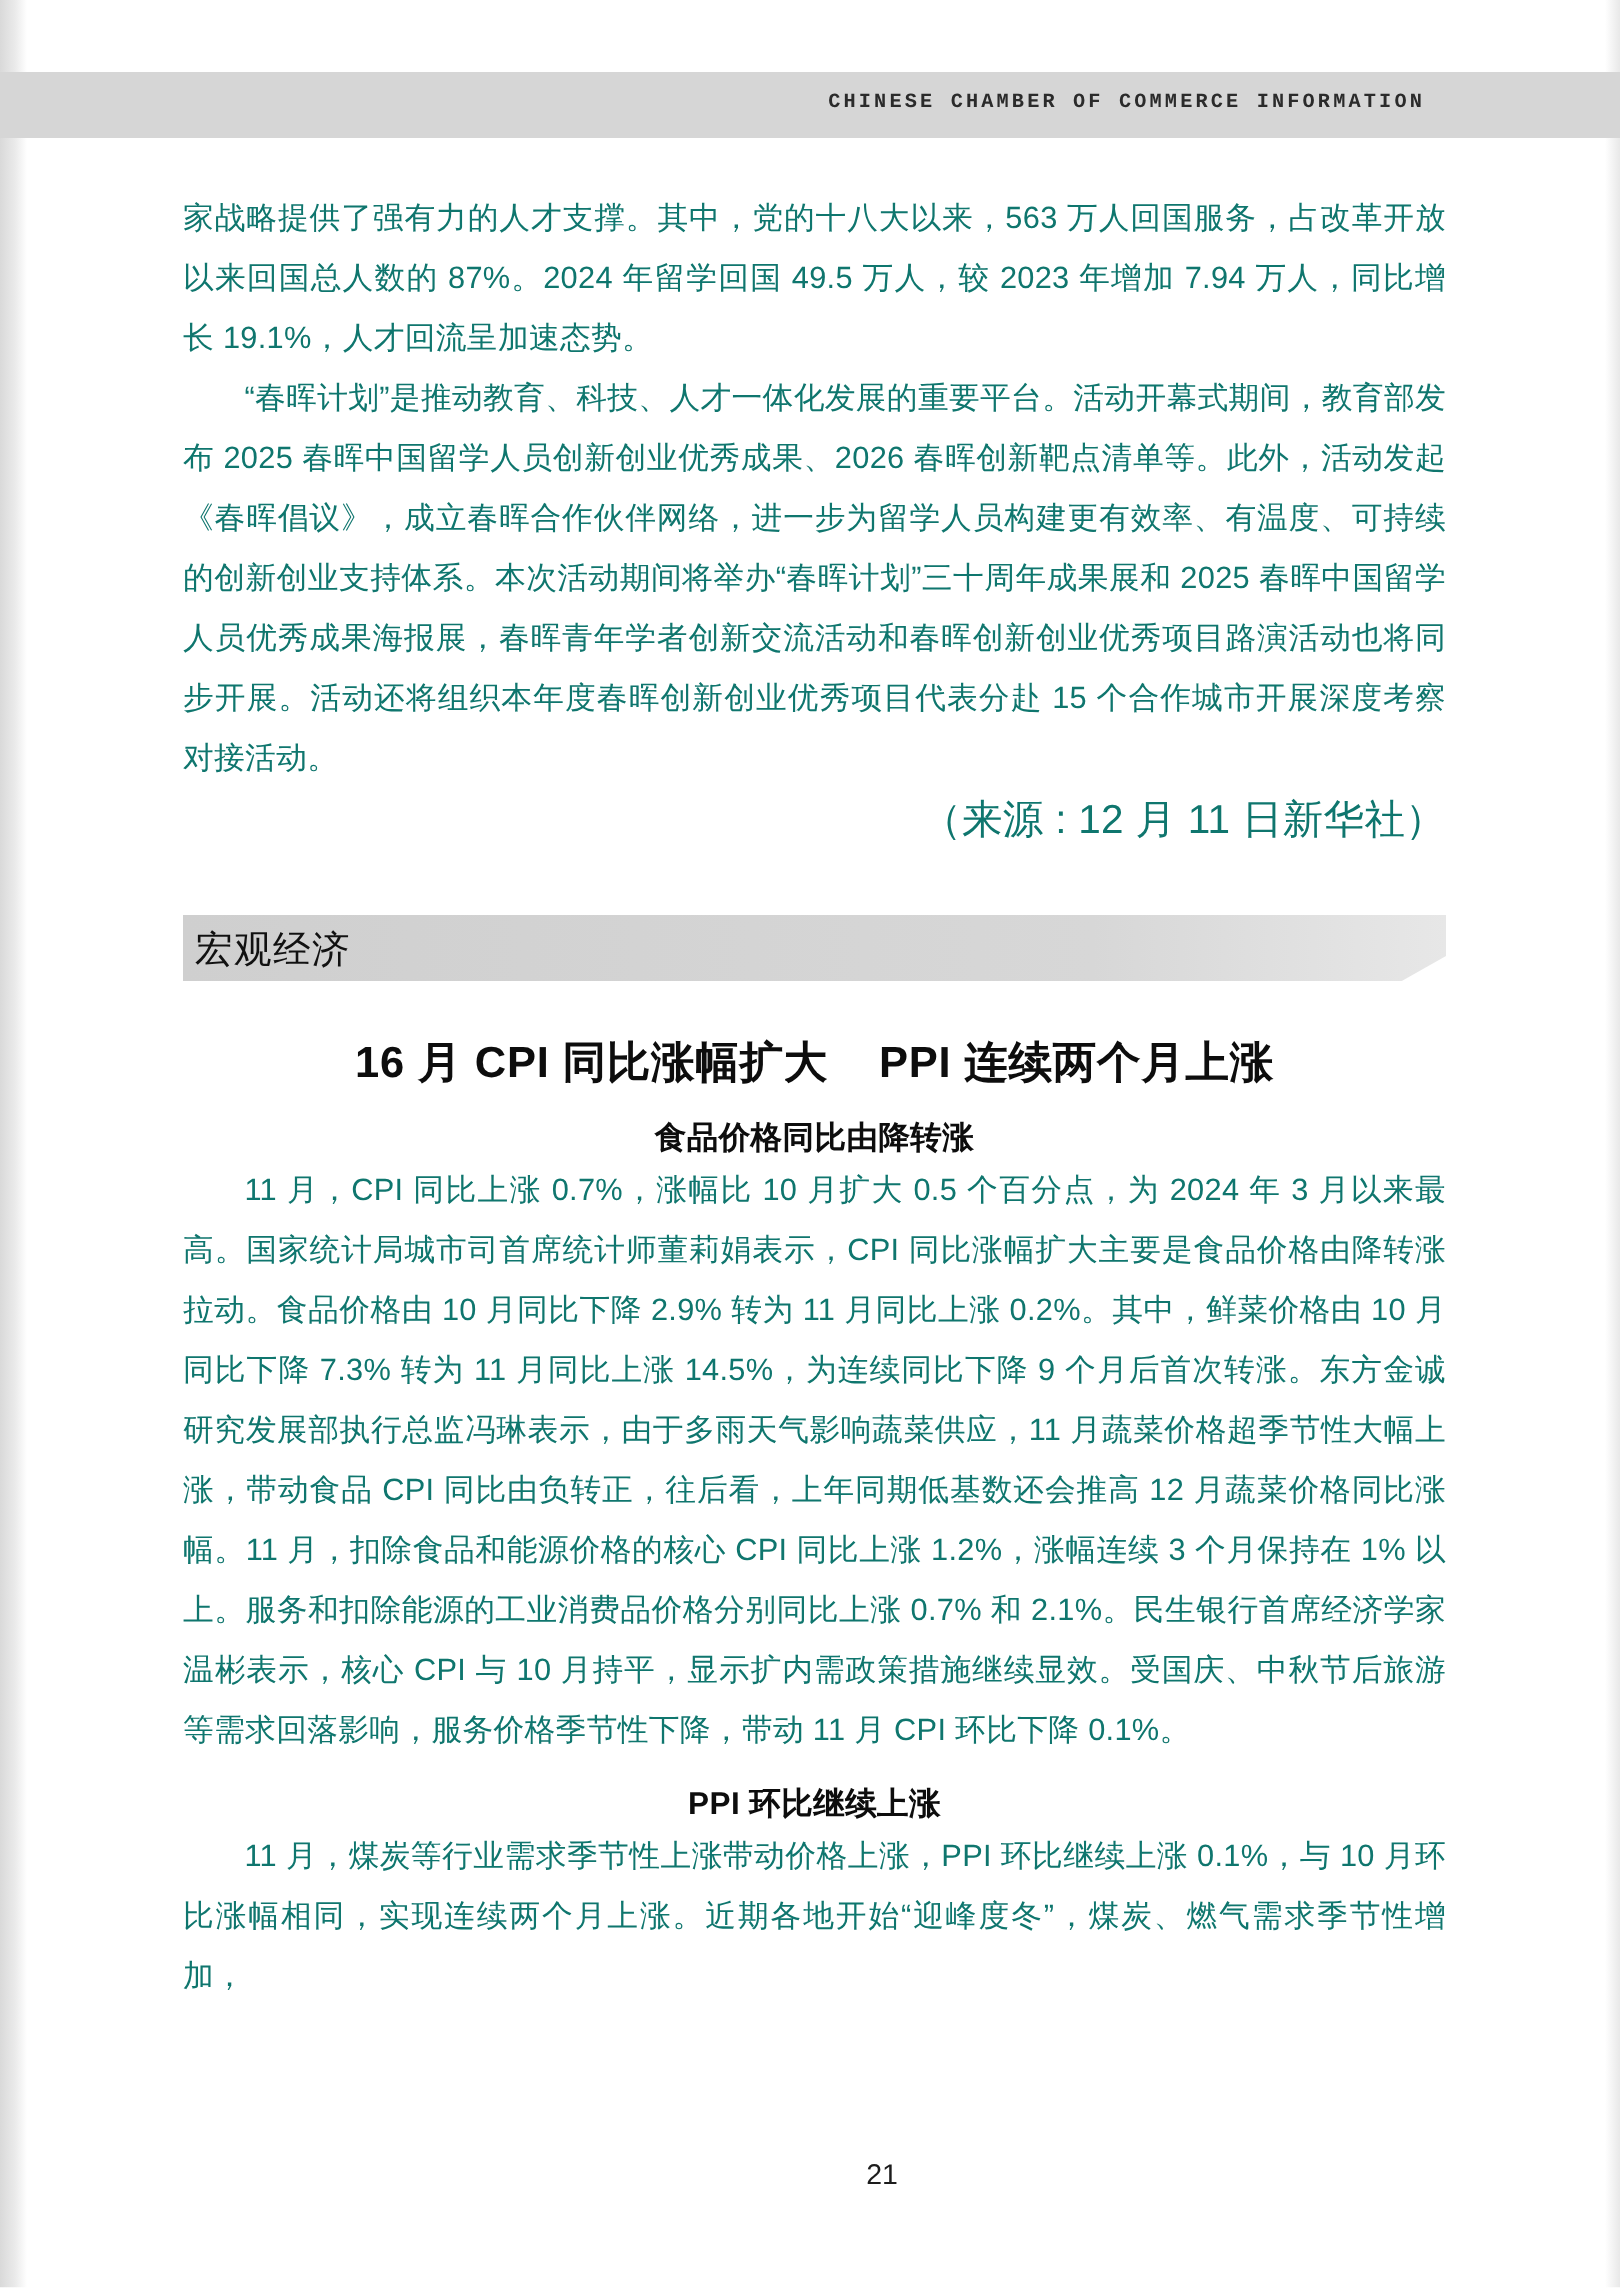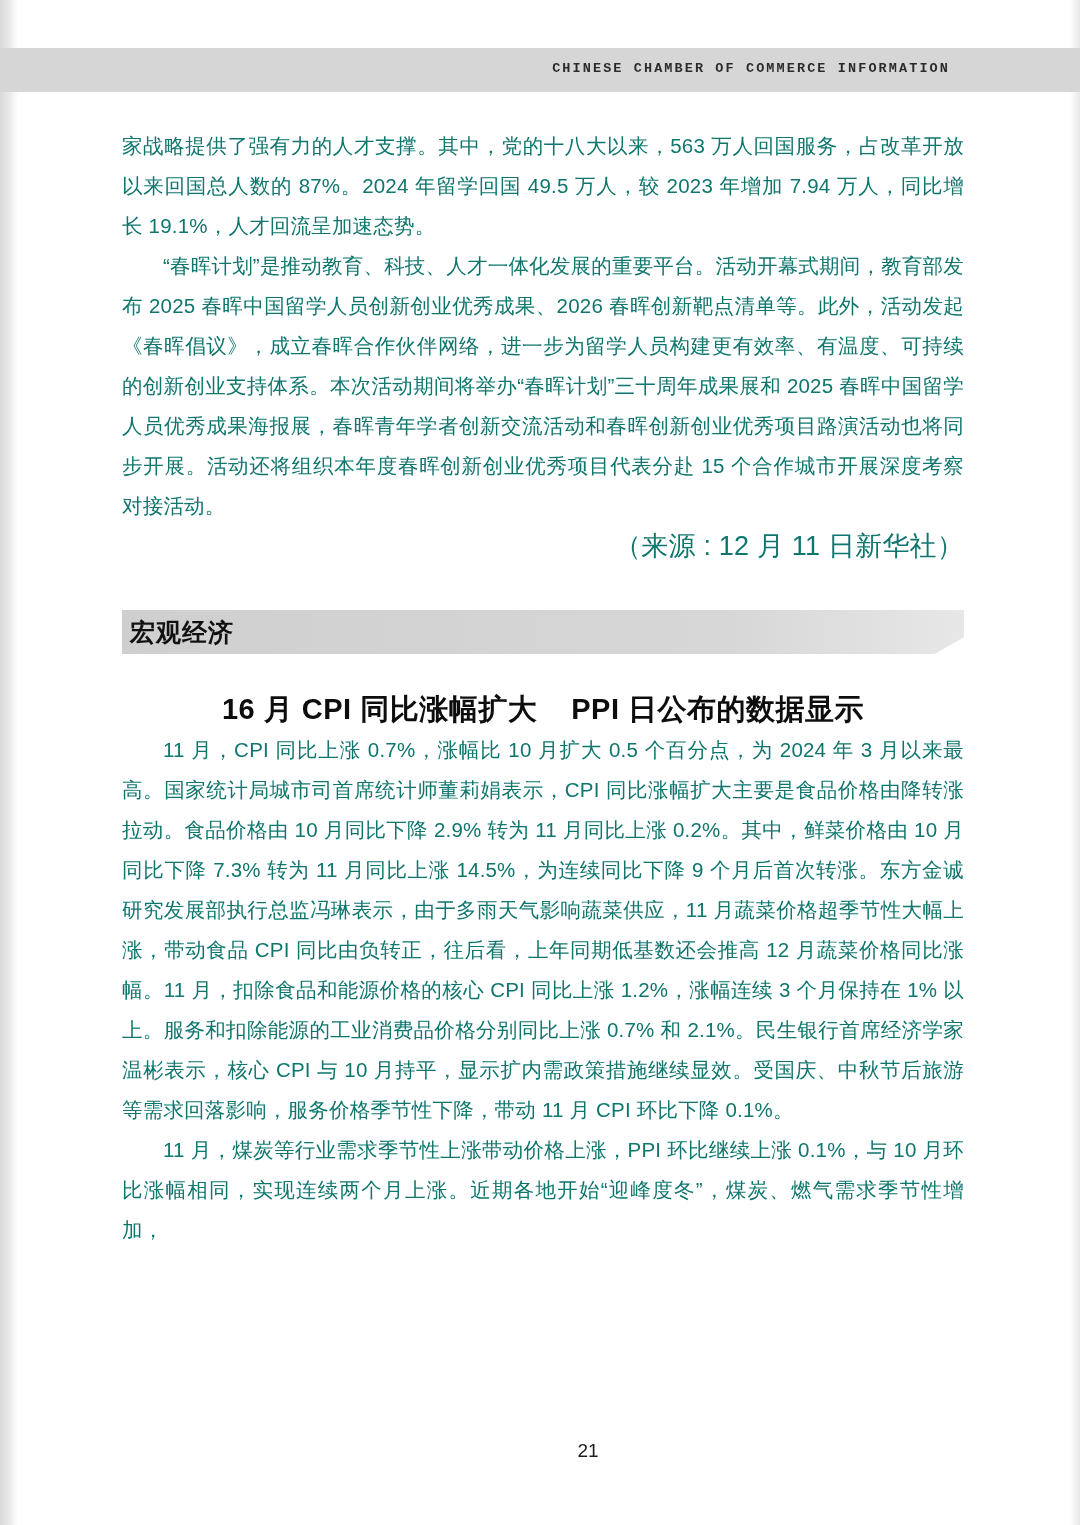--- a/index.html
+++ b/index.html
@@ -103,21 +103,21 @@
     width: 842px;
     height: 44px;
     background: linear-gradient(to right, #cfcfcf 0%, #d7d7d7 72%, #e7e7e7 100%);
     clip-path: polygon(0 0, 100% 0, 100% 62%, 96.5% 100%, 0 100%);
   }
   .section-banner .title {
     position: absolute;
     left: 8px;
     top: 6px;
     font-size: 25px;
-    font-weight: 700;
+    font-weight: 400;
     color: #111111;
     letter-spacing: 1px;
   }
 
   
   .article-title {
     margin-top: 34px;
     text-align: center;
     font-size: 29px;
     font-weight: 700;
@@ -169,26 +169,28 @@
 
     <p class="body-par">家战略提供了强有力的人才支撑。其中，党的十八大以来，563 万人回国服务，占改革开放以来回国总人数的 87%。2024 年留学回国 49.5 万人，较 2023 年增加 7.94 万人，同比增长 19.1%，人才回流呈加速态势。</p>
 
     <p class="body-par indent"><span>“春晖计划”是推动教育、科技、人才一体化发展的重要平台。活动开幕式期间，教育部发布 2025 春晖中国留学人员创新创业优秀成果、2026 春晖创新靶点清单等。此外，活动发起《春晖倡议》，成立春晖合作伙伴网络，进一步为留学人员构建更有效率、有温度、可持续的创新创业支持体系。本次活动期间将举办“春晖计划”三十周年成果展和 2025 春晖中国留学人员优秀成果海报展，春晖青年学者创新交流活动和春晖创新创业优秀项目路演活动也将同步开展。活动还将组织本年度春晖创新创业优秀项目代表分赴 15 个合作城市开展深度考察对接活动。</span><span class="src">（来源 : 12 月 11 日新华社）</span></p>
 
     <div class="section-banner">
       <div class="bar"></div>
       <div class="title">宏观经济</div>
     </div>
 
-    <div class="article-title"><span>16 月 CPI 同比涨幅扩大</span><span class="gap"></span><span>PPI 日公布的数据显示</span></div>
+    <div class="article-title"><span>16 月 CPI 同比涨幅扩大</span><span class="gap"></span><span>PPI 连续两个月上涨</span></div>
 
 
+    <div class="sub-title">食品价格同比由降转涨</div>
 
     <p class="body-par indent">11 月，CPI 同比上涨 0.7%，涨幅比 10 月扩大 0.5 个百分点，为 2024 年 3 月以来最高。国家统计局城市司首席统计师董莉娟表示，CPI 同比涨幅扩大主要是食品价格由降转涨拉动。食品价格由 10 月同比下降 2.9% 转为 11 月同比上涨 0.2%。其中，鲜菜价格由 10 月同比下降 7.3% 转为 11 月同比上涨 14.5%，为连续同比下降 9 个月后首次转涨。东方金诚研究发展部执行总监冯琳表示，由于多雨天气影响蔬菜供应，11 月蔬菜价格超季节性大幅上涨，带动食品 CPI 同比由负转正，往后看，上年同期低基数还会推高 12 月蔬菜价格同比涨幅。11 月，扣除食品和能源价格的核心 CPI 同比上涨 1.2%，涨幅连续 3 个月保持在 1% 以上。服务和扣除能源的工业消费品价格分别同比上涨 0.7% 和 2.1%。民生银行首席经济学家温彬表示，核心 CPI 与 10 月持平，显示扩内需政策措施继续显效。受国庆、中秋节后旅游等需求回落影响，服务价格季节性下降，带动 11 月 CPI 环比下降 0.1%。</p>
 
+    <div class="sub-title">PPI 环比继续上涨</div>
 
     <p class="body-par indent">11 月，煤炭等行业需求季节性上涨带动价格上涨，PPI 环比继续上涨 0.1%，与 10 月环比涨幅相同，实现连续两个月上涨。近期各地开始“迎峰度冬”，煤炭、燃气需求季节性增加，</p>
 
   </div>
 
   <div class="page-number">21</div>
 
 </div>
 
 </body></html>

